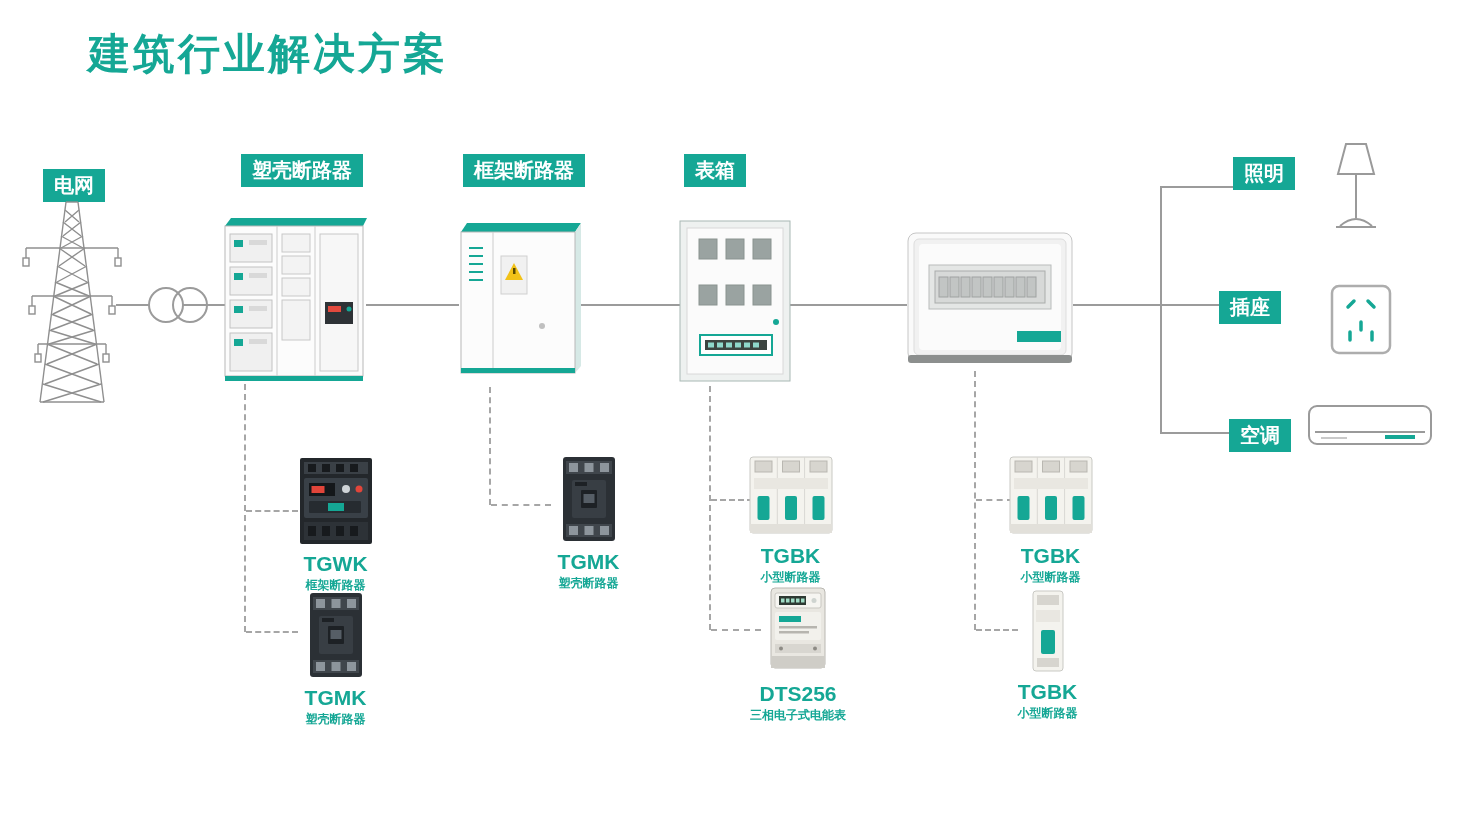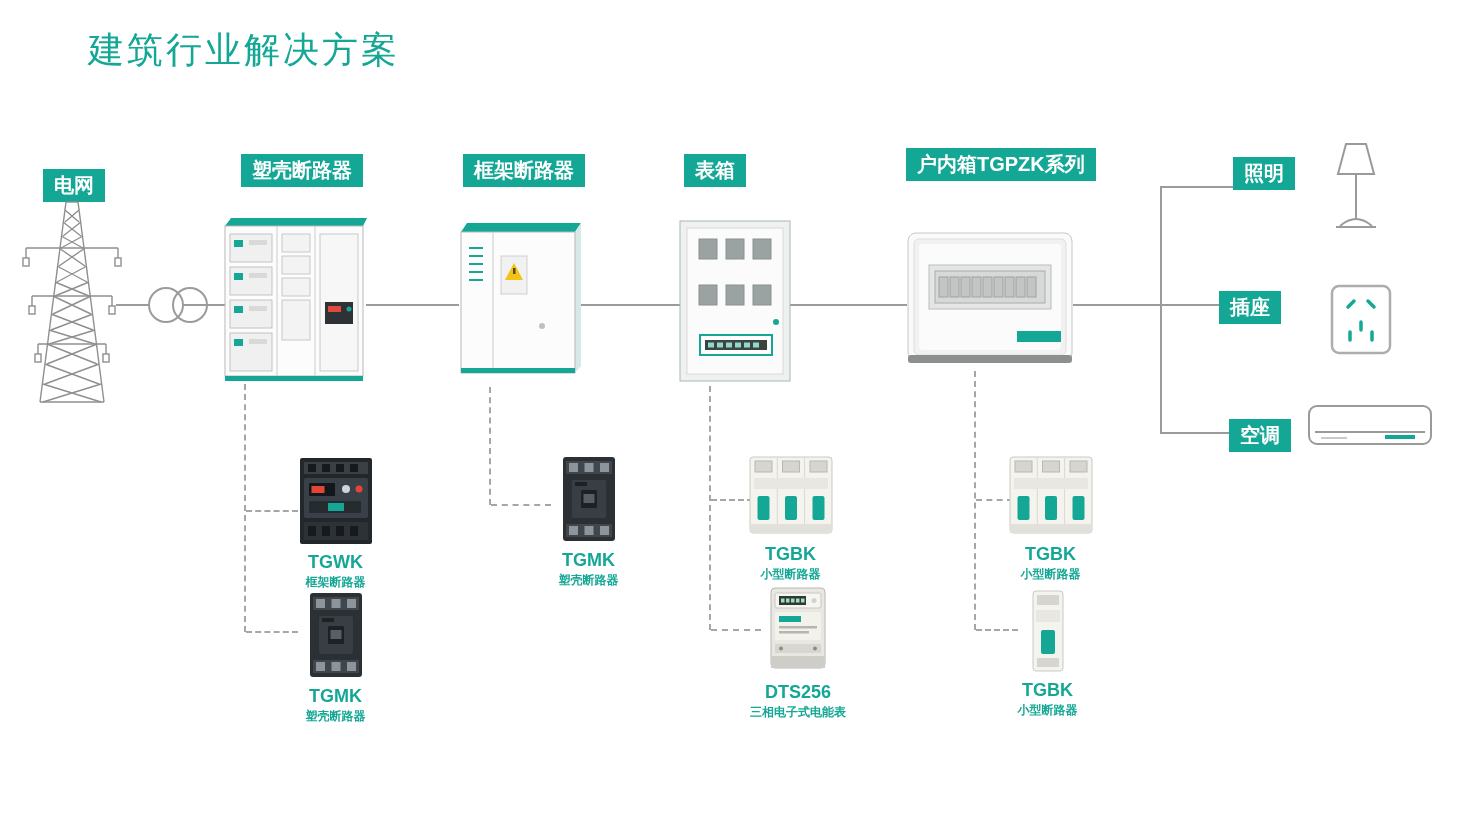--- a/index.html
+++ b/index.html
@@ -1,28 +1,28 @@
 <!DOCTYPE html>
 <html><head>
 <meta charset="utf-8">
 <style>
   :root { --accent:#15A795; --line:#9b9b9b; }
   * { margin:0; padding:0; box-sizing:border-box; }
   body { font-family:"Liberation Sans", sans-serif; background:#fff; }
   .canvas { position:relative; width:1478px; height:831px; background:#ffffff; overflow:hidden; }
-  .title { position:absolute; left:88px; top:26px; font-size:36px; font-weight:normal; color:var(--accent); letter-spacing:3px; }
+  .title { position:absolute; left:88px; top:26px; font-size:42px; font-weight:bold; color:var(--accent); letter-spacing:3px; }
   .chip { position:absolute; background:var(--accent); color:#fff; font-size:20px; font-weight:bold; padding:3px 11px; white-space:nowrap; }
   .hline { position:absolute; height:2px; background:var(--line); }
   .vline { position:absolute; width:2px; background:var(--line); }
   .dashh { position:absolute; height:0; border-top:2px dashed #a6a6a6; }
   .dashv { position:absolute; width:0; border-left:2px dashed #a6a6a6; }
   .illus { position:absolute; line-height:0; }
   .product { position:absolute; display:flex; flex-direction:column; align-items:center; text-align:center; }
   .pimg { line-height:0; }
-  .model { margin-top:5px; font-size:18px; font-weight:bold; color:var(--accent); line-height:1.25; }
+  .model { margin-top:5px; font-size:21px; font-weight:bold; color:var(--accent); line-height:1.25; }
   .pname { font-size:12px; font-weight:bold; color:var(--accent); line-height:1.35; white-space:nowrap; }
 </style>
 </head>
 <body>
 
 <div class="canvas">
 
   <div class="title">建筑行业解决方案</div>
 
   <div class="hline" style="left:116px;top:304px;width:110px"></div>
@@ -44,21 +44,20 @@
   <div class="dashh" style="left:711px;top:499px;width:42px"></div>
   <div class="dashh" style="left:711px;top:629px;width:50px"></div>
   <div class="dashv" style="left:974px;top:371px;height:259px"></div>
   <div class="dashh" style="left:976px;top:499px;width:37px"></div>
   <div class="dashh" style="left:976px;top:629px;width:42px"></div>
 
   <div class="chip" style="left:43px;top:169px">电网</div>
   <div class="chip" style="left:241px;top:154px">塑壳断路器</div>
   <div class="chip" style="left:463px;top:154px">框架断路器</div>
   <div class="chip" style="left:684px;top:154px">表箱</div>
-  <div class="chip" style="left:906px;top:148px">户内箱TGPZK系列</div>
   <div class="chip" style="left:1233px;top:157px">照明</div>
   <div class="chip" style="left:1219px;top:291px">插座</div>
   <div class="chip" style="left:1229px;top:419px">空调</div>
 
   <div class="illus" style="left:12px;top:196px">
     <svg width="120" height="212" viewBox="0 0 120 212">
       <g stroke="#8f8f8f" stroke-width="1.4" fill="none">
         <path d="M54 6 H66"></path>
         <path d="M54 6 L28 206"></path>
         <path d="M66 6 L92 206"></path>

